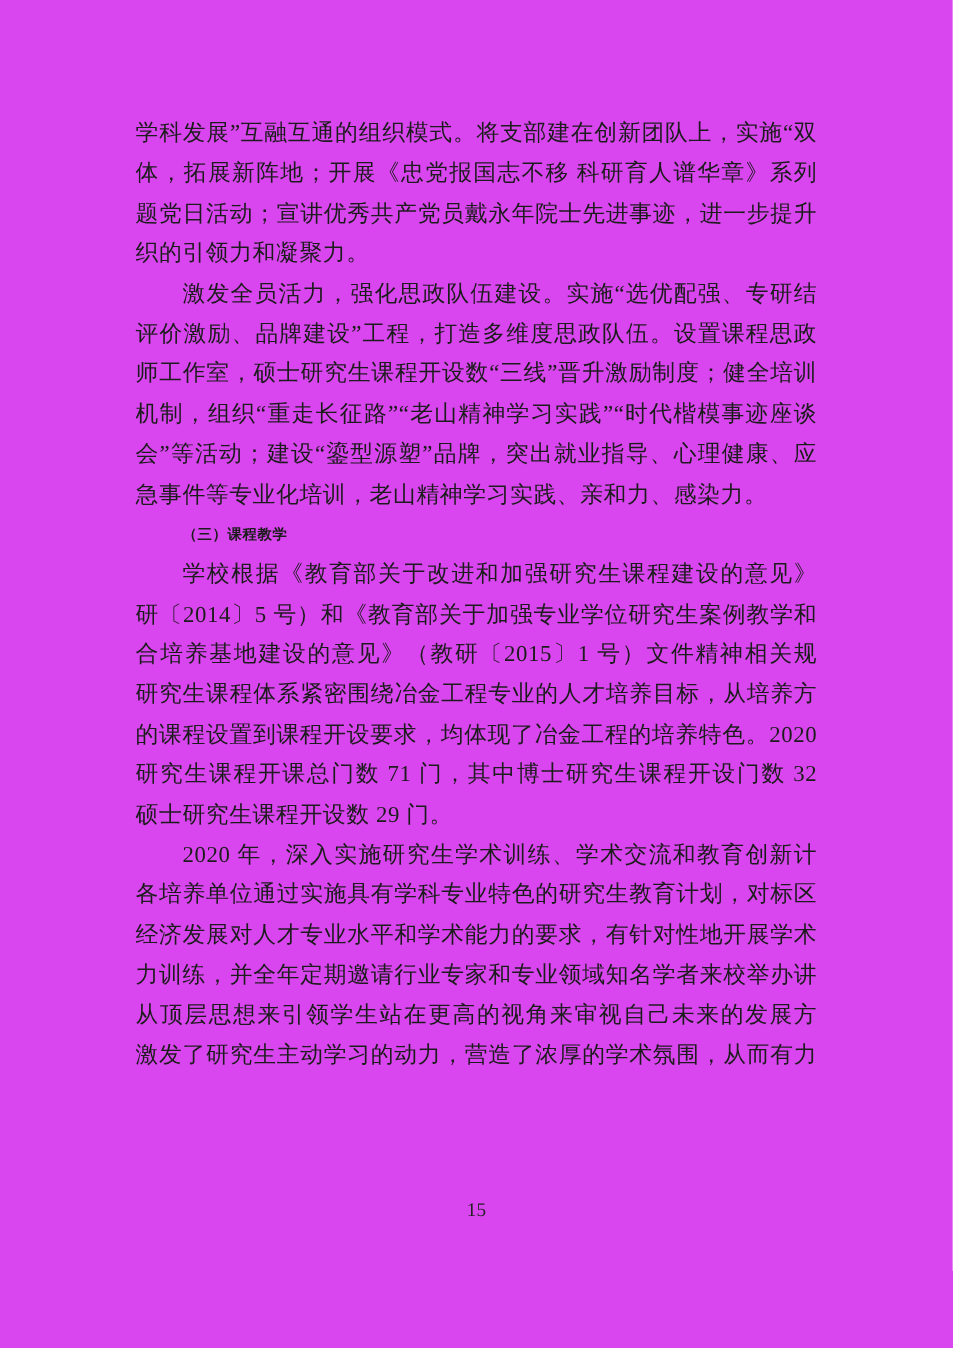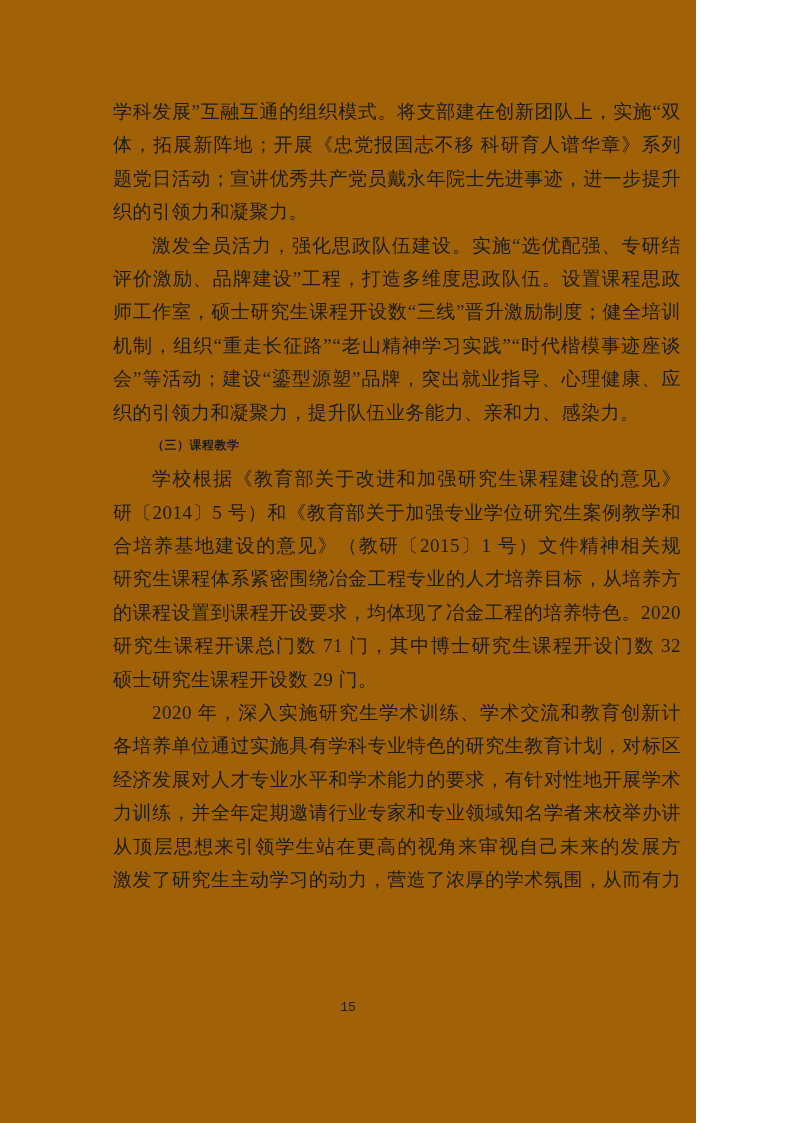--- a/index.html
+++ b/index.html
@@ -2,23 +2,23 @@
 <html><head>
 <meta charset="utf-8">
 <style>
   html, body {
     margin: 0;
     padding: 0;
     background: #ffffff;
   }
   .page {
     position: relative;
-    width: 696px;
+    width: 794px;
     height: 1123px;
-    background: #a16207;
+    background: #d946ef;
     overflow: hidden;
     font-family: "Liberation Serif", "DejaVu Serif", serif;
   }
   .textblock {
     position: absolute;
     left: 113px;
     top: 95px;
     width: 568px;
     color: #1c1c1c;
   }
@@ -45,40 +45,39 @@
   .head {
     font-weight: bold;
     font-size: 12px;
   }
   .pagenum {
     position: absolute;
     top: 1000px;
     left: 0;
     width: 100%;
     text-align: center;
-    font-size: 13px;
+    font-size: 16px;
     color: #222222;
-    font-family: Liberation Mono, monospace;
   }
 </style>
 </head>
 <body>
 
 <div class="page">
   <div class="textblock">
     <div class="ln j">学科发展”互融互通的组织模式。将支部建在创新团队上，实施“双</div>
     <div class="ln j">体，拓展新阵地；开展《忠党报国志不移 科研育人谱华章》系列主</div>
     <div class="ln j">题党日活动；宣讲优秀共产党员戴永年院士先进事迹，进一步提升组</div>
     <div class="ln last">织的引领力和凝聚力。</div>
     <div class="ln j ind">激发全员活力，强化思政队伍建设。实施“选优配强、专研结合、</div>
     <div class="ln j">评价激励、品牌建设”工程，打造多维度思政队伍。设置课程思政名</div>
     <div class="ln j">师工作室，硕士研究生课程开设数“三线”晋升激励制度；健全培训</div>
     <div class="ln j">机制，组织“重走长征路”“老山精神学习实践”“时代楷模事迹座谈</div>
     <div class="ln j">会”等活动；建设“鎏型源塑”品牌，突出就业指导、心理健康、应</div>
-    <div class="ln last">织的引领力和凝聚力，提升队伍业务能力、亲和力、感染力。</div>
+    <div class="ln last">急事件等专业化培训，老山精神学习实践、亲和力、感染力。</div>
     <div class="ln head ind last">（三）课程教学</div>
     <div class="ln j ind">学校根据《教育部关于改进和加强研究生课程建设的意见》（教</div>
     <div class="ln j">研〔2014〕5 号）和《教育部关于加强专业学位研究生案例教学和联</div>
     <div class="ln j">合培养基地建设的意见》（教研〔2015〕1 号）文件精神相关规定，</div>
     <div class="ln j">研究生课程体系紧密围绕冶金工程专业的人才培养目标，从培养方案</div>
     <div class="ln j">的课程设置到课程开设要求，均体现了冶金工程的培养特色。2020 年，</div>
     <div class="ln j">研究生课程开课总门数 71 门，其中博士研究生课程开设门数 32 门；</div>
     <div class="ln last">硕士研究生课程开设数 29 门。</div>
     <div class="ln j ind">2020 年，深入实施研究生学术训练、学术交流和教育创新计划。</div>
     <div class="ln j">各培养单位通过实施具有学科专业特色的研究生教育计划，对标区域</div>

